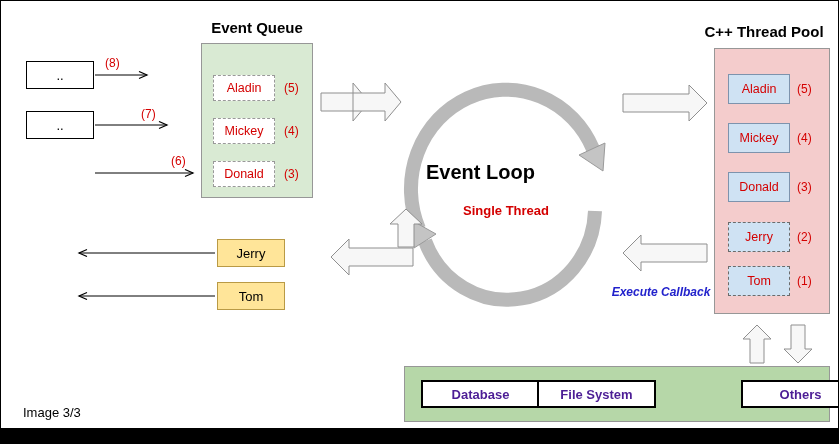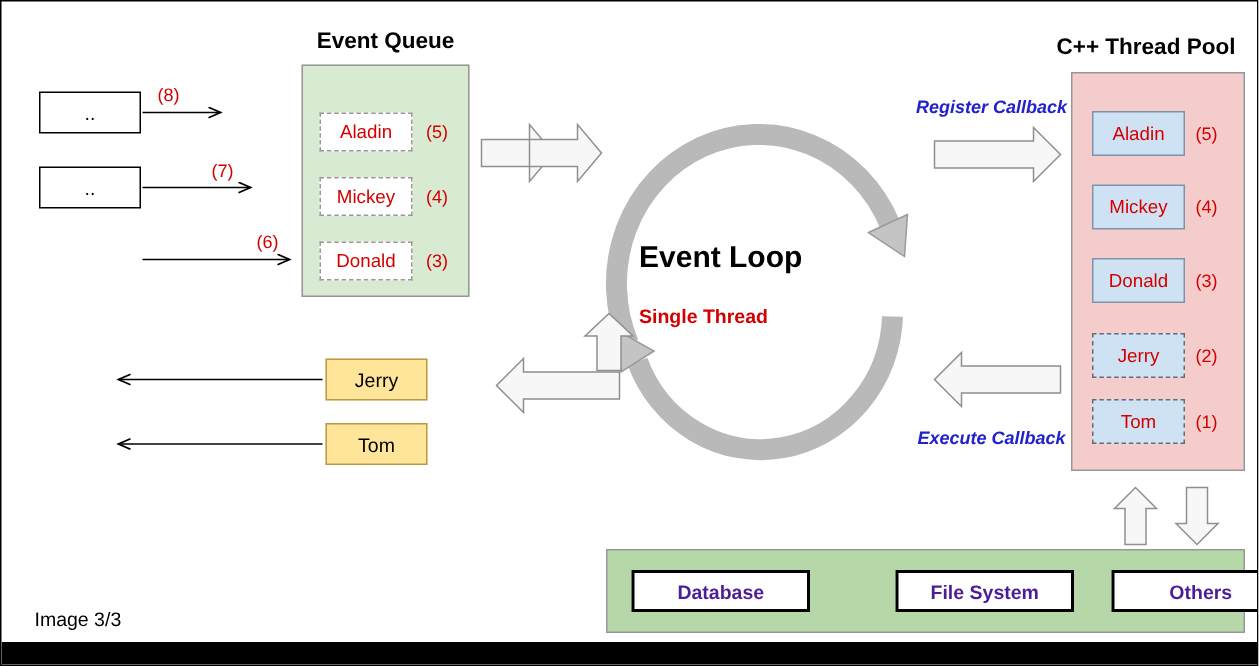--- a/index.html
+++ b/index.html
@@ -3,21 +3,21 @@
 <meta charset="utf-8">
 <style>
   * { margin:0; padding:0; box-sizing:border-box; }
   html,body { background:#fff; }
   body { font-family:"Liberation Sans","DejaVu Sans",sans-serif; }
   .stage { position:relative; width:839px; height:444px; background:#fff; border:1px solid #000; overflow:hidden; }
   .layer { position:absolute; left:0; top:0; z-index:1; }
   .abs { position:absolute; z-index:2; }
   .title { font-weight:bold; font-size:15px; text-align:center; color:#000; }
   .loop-title { font-weight:bold; font-size:20px; text-align:left; color:#000; }
-  .loop-sub { font-weight:600; font-size:13px; text-align:left; color:#d40000; }
+  .loop-sub { font-weight:600; font-size:13px; text-align:center; color:#d40000; }
   .flow-label { font-style:italic; font-weight:600; font-size:12px; text-align:center; color:#2222cc; }
   .count { color:#d40000; font-size:12px; }
   .in-box { left:25px; width:68px; height:28px; background:#fff; border:1px solid #000;
             display:flex; align-items:center; justify-content:center; font-size:13px; color:#000; }
   .panel { border:1px solid #979797; }
   .panel-queue { left:200px; top:42px; width:112px; height:155px; background:#d9ead3; }
   .panel-pool  { left:713px; top:47px; width:116px; height:266px; background:#f4cccc; }
   .panel-res   { left:403px; top:365px; width:426px; height:56px; background:#b6d7a8; }
   .eq-item { left:212px; width:62px; height:26px; background:#fff; border:1px dashed #999;
              display:flex; align-items:center; justify-content:center; font-size:12.5px; color:#d40000; }
@@ -84,40 +84,39 @@
   <div class="abs eq-item" style="top:74px">Aladin</div>
   <div class="abs eq-item" style="top:117px">Mickey</div>
   <div class="abs eq-item" style="top:160px">Donald</div>
   <div class="abs count" style="left:283px;top:74px;line-height:26px">(5)</div>
   <div class="abs count" style="left:283px;top:117px;line-height:26px">(4)</div>
   <div class="abs count" style="left:283px;top:160px;line-height:26px">(3)</div>
 
   <div class="abs loop-title" style="left:425px;top:160px;width:160px">Event Loop</div>
   <div class="abs loop-sub" style="left:425px;top:202px;width:160px">Single Thread</div>
 
-  <div class="abs flow-label" style="left:596px;top:63px;width:128px">Register Callback</div>
   <div class="abs flow-label" style="left:596px;top:284px;width:128px">Execute Callback</div>
 
   <div class="abs title" style="left:693px;top:22px;width:140px">C++ Thread Pool</div>
   <div class="abs panel panel-pool"></div>
   <div class="abs tp-item" style="top:73px">Aladin</div>
   <div class="abs tp-item" style="top:122px">Mickey</div>
   <div class="abs tp-item" style="top:171px">Donald</div>
   <div class="abs tp-item pending" style="top:221px">Jerry</div>
   <div class="abs tp-item pending" style="top:265px">Tom</div>
   <div class="abs count" style="left:796px;top:73px;line-height:30px">(5)</div>
   <div class="abs count" style="left:796px;top:122px;line-height:30px">(4)</div>
   <div class="abs count" style="left:796px;top:171px;line-height:30px">(3)</div>
   <div class="abs count" style="left:796px;top:221px;line-height:30px">(2)</div>
   <div class="abs count" style="left:796px;top:265px;line-height:30px">(1)</div>
 
   <div class="abs done-box" style="top:238px">Jerry</div>
   <div class="abs done-box" style="top:281px">Tom</div>
 
   <div class="abs panel panel-res"></div>
   <div class="abs res-box" style="left:420px">Database</div>
-  <div class="abs res-box" style="left:596px">File System</div>
+  <div class="abs res-box" style="left:536px">File System</div>
   <div class="abs res-box" style="left:740px">Others</div>
 
   <div class="abs img-label" style="left:22px;top:404px">Image 3/3</div>
   <div class="bottom-bar"></div>
 
 </div>
 
 </body></html>

